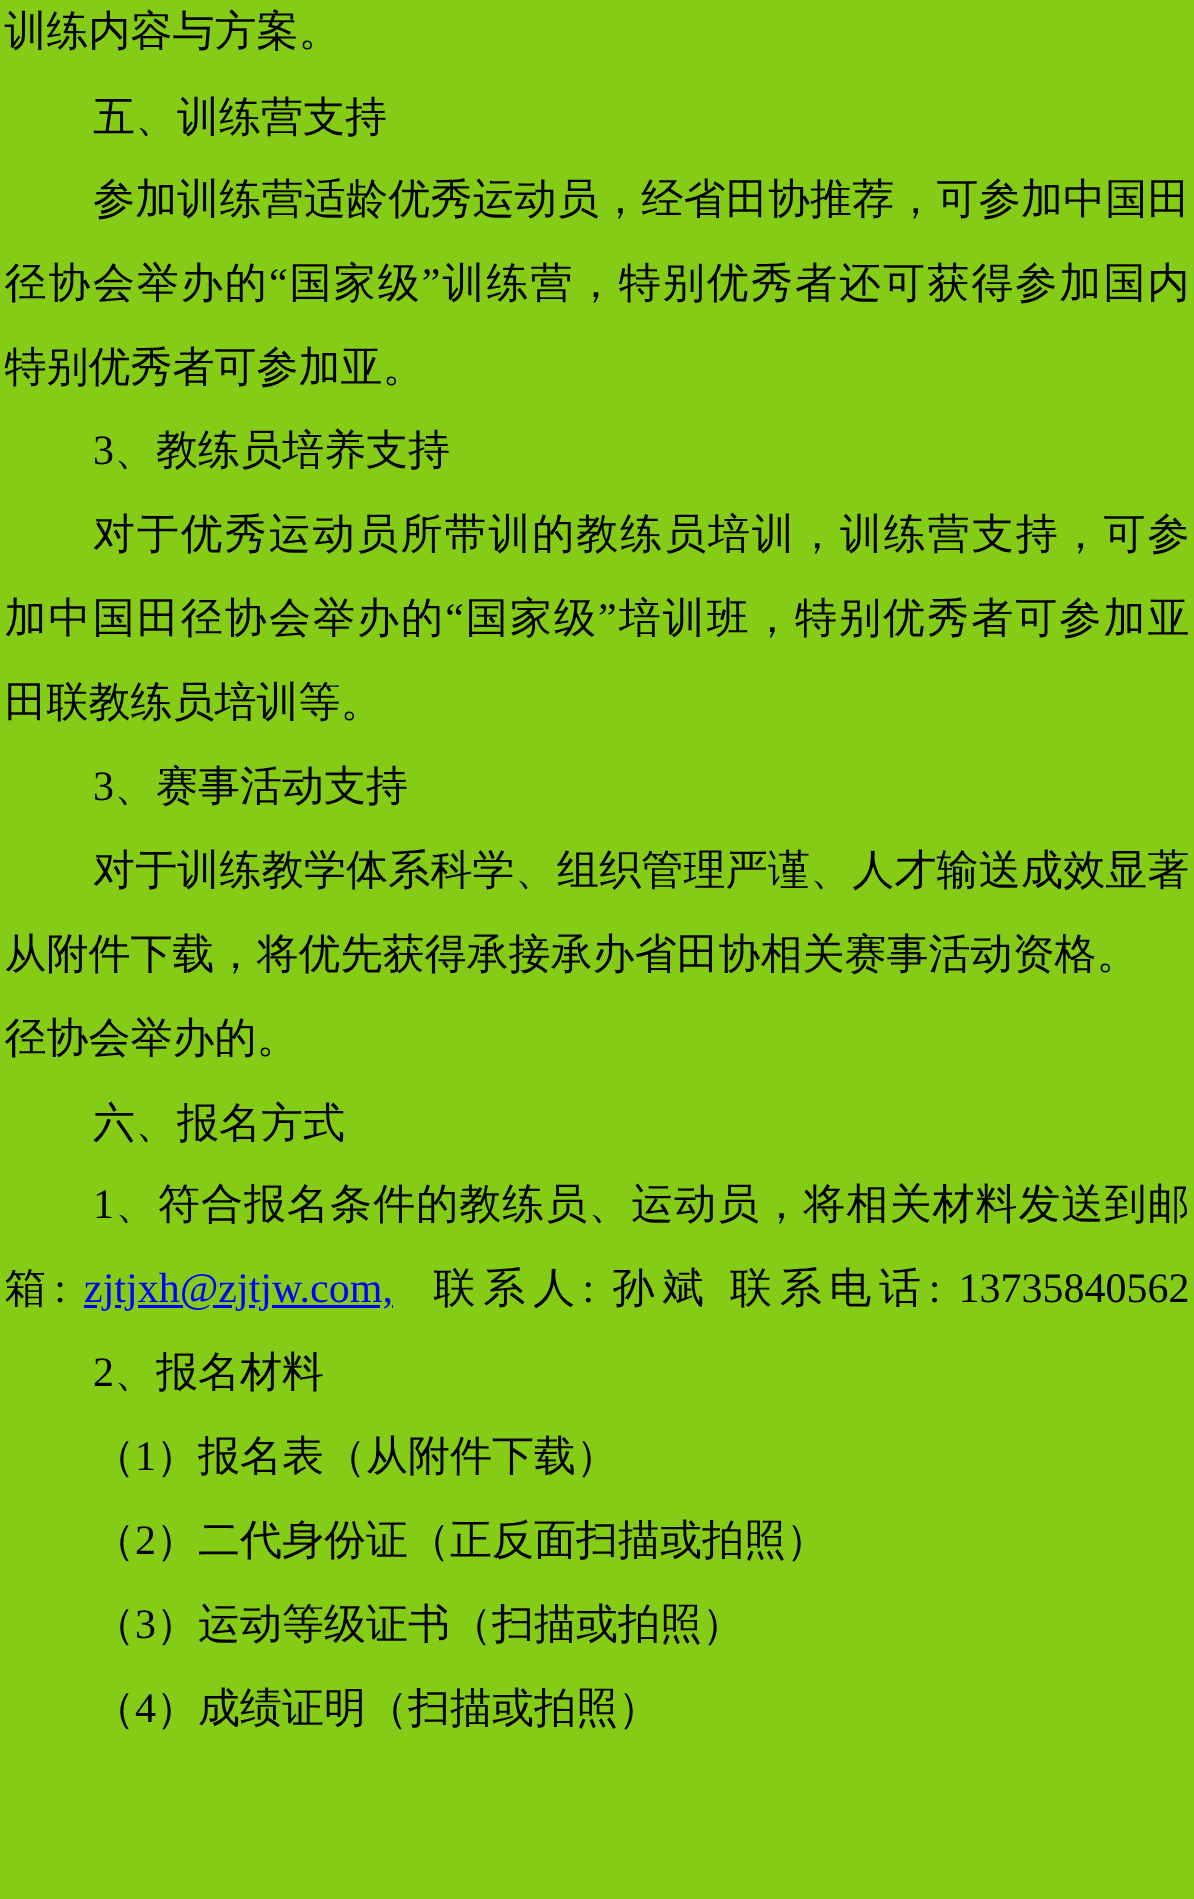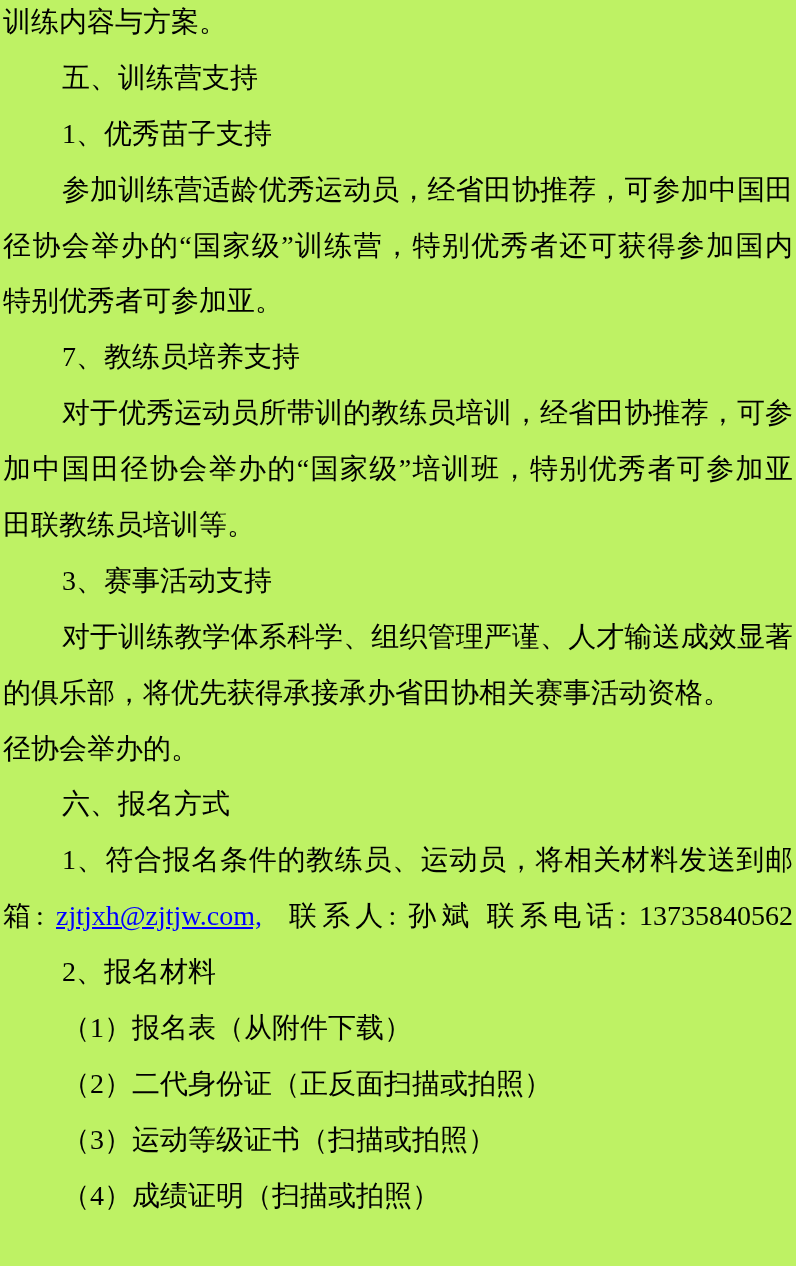--- a/index.html
+++ b/index.html
@@ -12,21 +12,21 @@
     height: 1266px;
     overflow: hidden;
     position: relative;
   }
   .page {
     box-sizing: border-box;
     width: 796px;
     height: 1266px;
     padding: 0 3px;
     overflow: hidden;
-    background: #bef264;
+    background: #84cc16;
   }
   .content {
     margin-top: -6px;
   }
   .line {
     height: 55.9px;
     line-height: 55.9px;
     font-size: 28px;
     font-family: "Liberation Serif", serif;
     color: #000000;
@@ -54,31 +54,30 @@
     font-family: "Liberation Serif", serif;
   }
 </style>
 </head>
 <body>
 
 <div class="page">
   <div class="content">
     <div class="line">训练内容与方案。</div>
     <div class="line heading indent">五、训练营支持</div>
-    <div class="line indent">1、优秀苗子支持</div>
     <div class="line indent fill">参加训练营适龄优秀运动员，经省田协推荐，可参加中国田</div>
     <div class="line fill">径协会举办的“国家级”训练营，特别优秀者还可获得参加国内</div>
     <div class="line">特别优秀者可参加亚。</div>
-    <div class="line indent">7、教练员培养支持</div>
-    <div class="line indent fill">对于优秀运动员所带训的教练员培训，经省田协推荐，可参</div>
+    <div class="line indent">3、教练员培养支持</div>
+    <div class="line indent fill">对于优秀运动员所带训的教练员培训，训练营支持，可参</div>
     <div class="line fill">加中国田径协会举办的“国家级”培训班，特别优秀者可参加亚</div>
     <div class="line">田联教练员培训等。</div>
     <div class="line indent">3、赛事活动支持</div>
     <div class="line indent fill">对于训练教学体系科学、组织管理严谨、人才输送成效显著</div>
-    <div class="line">的俱乐部，将优先获得承接承办省田协相关赛事活动资格。</div>
+    <div class="line">从附件下载，将优先获得承接承办省田协相关赛事活动资格。</div>
     <div class="line">径协会举办的。</div>
     <div class="line heading indent">六、报名方式</div>
     <div class="line indent fill">1、符合报名条件的教练员、运动员，将相关材料发送到邮</div>
     <div class="line fill"><span>箱: </span><a class="email">zjtjxh@zjtjw.com,</a><span>联系人: 孙斌 联系电话: 13735840562</span></div>
     <div class="line indent">2、报名材料</div>
     <div class="line indent">（1）报名表（从附件下载）</div>
     <div class="line indent">（2）二代身份证（正反面扫描或拍照）</div>
     <div class="line indent">（3）运动等级证书（扫描或拍照）</div>
     <div class="line indent">（4）成绩证明（扫描或拍照）</div>
   </div>

